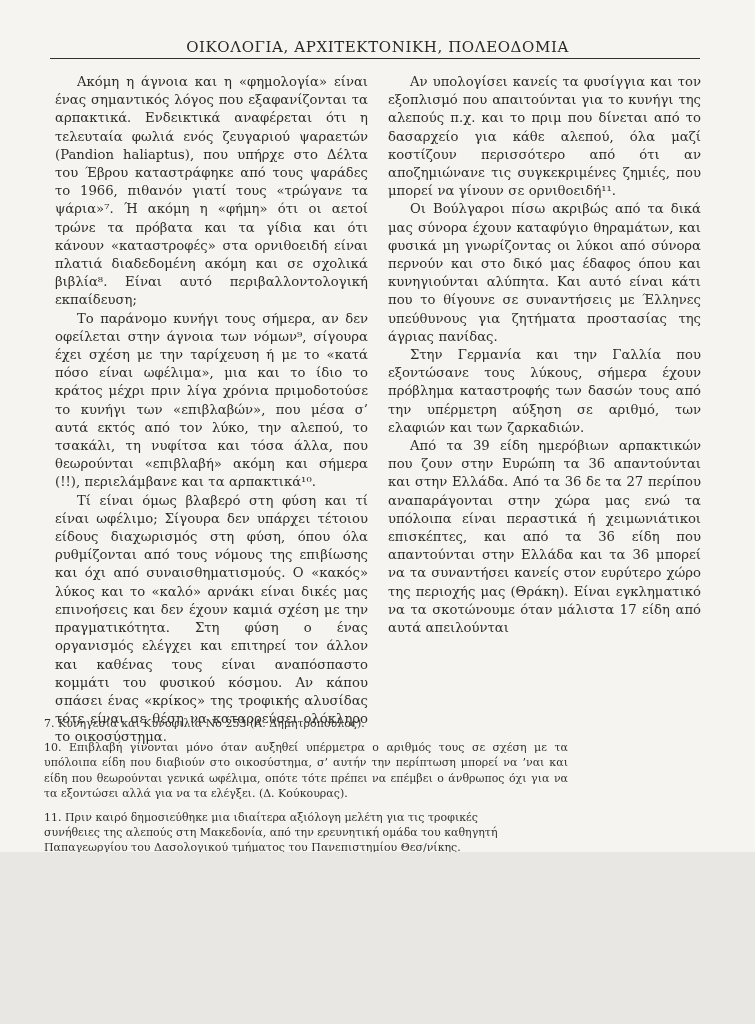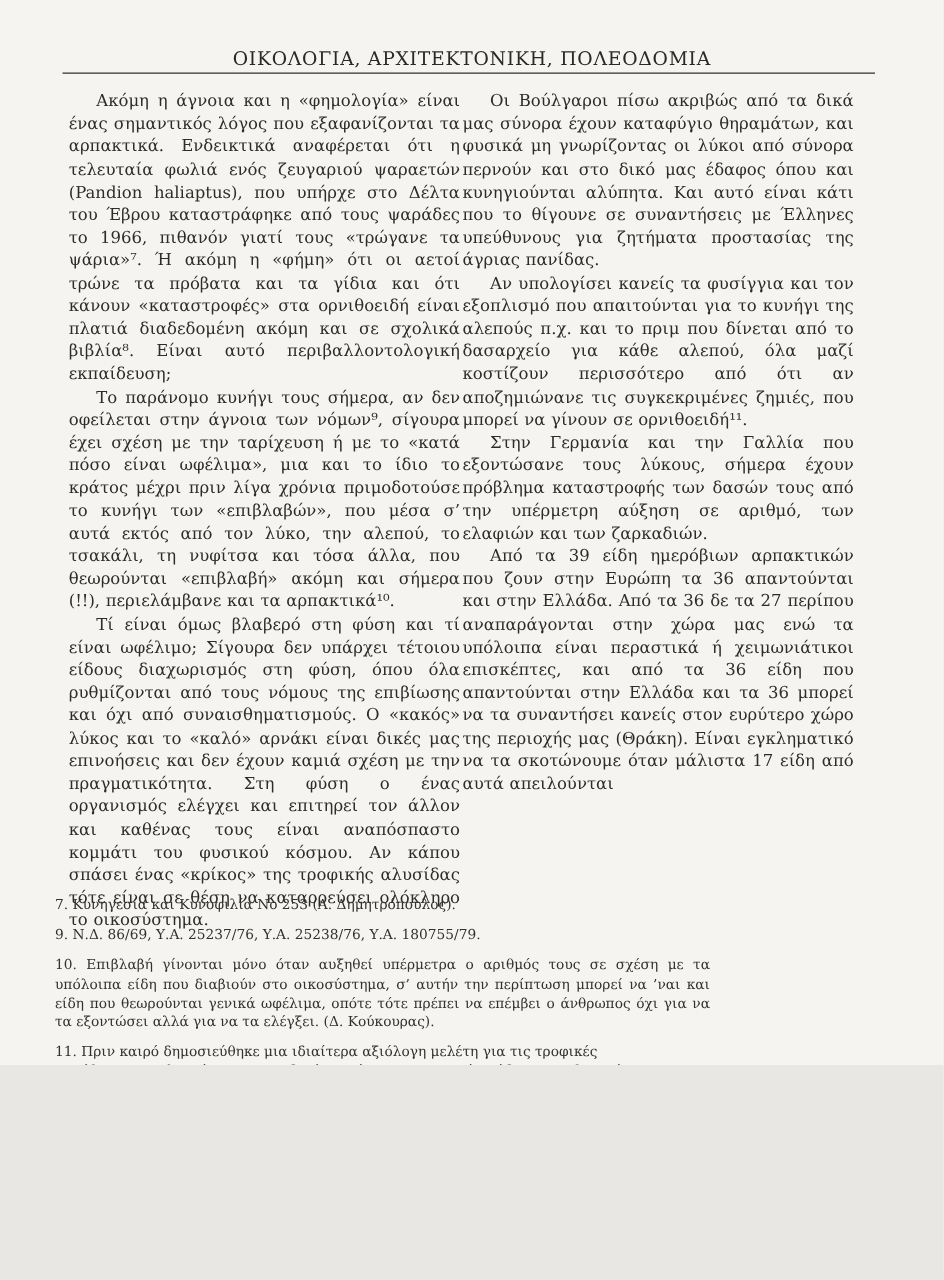--- a/index.html
+++ b/index.html
@@ -33,21 +33,21 @@
     left: 50px;
     width: 650px;
     border-top: 1.6px solid #33312d;
   }
   .columns {
     position: absolute;
     top: 73px;
     left: 55px;
     width: 646px;
     display: flex;
-    gap: 2px;
+    gap: 20px;
   }
   .col {
     width: 313px;
     flex: 0 0 313px;
   }
   .body-para {
     margin: 0;
     font-size: 13.2px;
     line-height: 18.2px;
     text-align: justify;
@@ -95,38 +95,37 @@
 
         <p class="body-para">Ακόμη η άγνοια και η «φημολογία» είναι ένας σημαντικός λόγος που εξαφανίζονται τα αρπακτικά. Ενδεικτικά αναφέρεται ότι η τελευταία φωλιά ενός ζευγαριού ψαραετών (Pandion haliaptus), που υπήρχε στο Δέλτα του Έβρου καταστράφηκε από τους ψαράδες το 1966, πιθανόν γιατί τους «τρώγανε τα ψάρια»⁷. Ή ακόμη η «φήμη» ότι οι αετοί τρώνε τα πρόβατα και τα γίδια και ότι κάνουν «καταστροφές» στα ορνιθοειδή είναι πλατιά διαδεδομένη ακόμη και σε σχολικά βιβλία⁸. Είναι αυτό περιβαλλοντολογική εκπαίδευση;</p>
 
         <p class="body-para">Το παράνομο κυνήγι τους σήμερα, αν δεν οφείλεται στην άγνοια των νόμων⁹, σίγουρα έχει σχέση με την ταρίχευση ή με το «κατά πόσο είναι ωφέλιμα», μια και το ίδιο το κράτος μέχρι πριν λίγα χρόνια πριμοδοτούσε το κυνήγι των «επιβλαβών», που μέσα σ’ αυτά εκτός από τον λύκο, την αλεπού, το τσακάλι, τη νυφίτσα και τόσα άλλα, που θεωρούνται «επιβλαβή» ακόμη και σήμερα (!!), περιελάμβανε και τα αρπακτικά¹⁰.</p>
 
         <p class="body-para">Τί είναι όμως βλαβερό στη φύση και τί είναι ωφέλιμο; Σίγουρα δεν υπάρχει τέτοιου είδους διαχωρισμός στη φύση, όπου όλα ρυθμίζονται από τους νόμους της επιβίωσης και όχι από συναισθηματισμούς. Ο «κακός» λύκος και το «καλό» αρνάκι είναι δικές μας επινοήσεις και δεν έχουν καμιά σχέση με την πραγματικότητα. Στη φύση ο ένας οργανισμός ελέγχει και επιτηρεί τον άλλον και καθένας τους είναι αναπόσπαστο κομμάτι του φυσικού κόσμου. Αν κάπου σπάσει ένας «κρίκος» της τροφικής αλυσίδας τότε είναι σε θέση να καταρρεύσει ολόκληρο το οικοσύστημα.</p>
       </div>
 
     <div class="col">
 
+        <p class="body-para">Αν υπολογίσει κανείς τα φυσίγγια και τον εξοπλισμό που απαιτούνται για το κυνήγι της αλεπούς π.χ. και το πριμ που δίνεται από το δασαρχείο για κάθε αλεπού, όλα μαζί κοστίζουν περισσότερο από ότι αν αποζημιώνανε τις συγκεκριμένες ζημιές, που μπορεί να γίνουν σε ορνιθοειδή¹¹.</p>
+
         <p class="body-para">Οι Βούλγαροι πίσω ακριβώς από τα δικά μας σύνορα έχουν καταφύγιο θηραμάτων, και φυσικά μη γνωρίζοντας οι λύκοι από σύνορα περνούν και στο δικό μας έδαφος όπου και κυνηγιούνται αλύπητα. Και αυτό είναι κάτι που το θίγουνε σε συναντήσεις με Έλληνες υπεύθυνους για ζητήματα προστασίας της άγριας πανίδας.</p>
-
-        <p class="body-para">Αν υπολογίσει κανείς τα φυσίγγια και τον εξοπλισμό που απαιτούνται για το κυνήγι της αλεπούς π.χ. και το πριμ που δίνεται από το δασαρχείο για κάθε αλεπού, όλα μαζί κοστίζουν περισσότερο από ότι αν αποζημιώνανε τις συγκεκριμένες ζημιές, που μπορεί να γίνουν σε ορνιθοειδή¹¹.</p>
 
         <p class="body-para">Στην Γερμανία και την Γαλλία που εξοντώσανε τους λύκους, σήμερα έχουν πρόβλημα καταστροφής των δασών τους από την υπέρμετρη αύξηση σε αριθμό, των ελαφιών και των ζαρκαδιών.</p>
 
 
         <p class="body-para">Από τα 39 είδη ημερόβιων αρπακτικών που ζουν στην Ευρώπη τα 36 απαντούνται και στην Ελλάδα. Από τα 36 δε τα 27 περίπου αναπαράγονται στην χώρα μας ενώ τα υπόλοιπα είναι περαστικά ή χειμωνιάτικοι επισκέπτες, και από τα 36 είδη που απαντούνται στην Ελλάδα και τα 36 μπορεί να τα συναντήσει κανείς στον ευρύτερο χώρο της περιοχής μας (Θράκη). Είναι εγκληματικό να τα σκοτώνουμε όταν μάλιστα 17 είδη από αυτά απειλούνται</p>
       </div>
 
   </div>
 
   <div class="footnotes">
 
       <p class="footnote">7. Κυνηγεσία και Κυνοφιλία Νο 253 (Α. Δημητρόπουλος).</p>
 
 
-      <p class="footnote">9. Ν.Δ. 86/69, Υ.Α. 25237/76, Υ.Α. 25238/76, Υ.Α. 180755/79.</p>
 
       <p class="footnote">10. Επιβλαβή γίνονται μόνο όταν αυξηθεί υπέρμετρα ο αριθμός τους σε σχέση με τα υπόλοιπα είδη που διαβιούν στο οικοσύστημα, σ’ αυτήν την περίπτωση μπορεί να ’ναι και είδη που θεωρούνται γενικά ωφέλιμα, οπότε τότε πρέπει να επέμβει ο άνθρωπος όχι για να τα εξοντώσει αλλά για να τα ελέγξει. (Δ. Κούκουρας).</p>
 
       <p class="footnote">11. Πριν καιρό δημοσιεύθηκε μια ιδιαίτερα αξιόλογη μελέτη για τις τροφικές
 συνήθειες της αλεπούς στη Μακεδονία, από την ερευνητική ομάδα του καθηγητή
 Παπαγεωργίου του Δασολογικού τμήματος του Πανεπιστημίου Θεσ/νίκης.
 Διαβάζοντάς την διαπιστώνει κανείς ότι από τα 60 στομάχια αλεπούδων, που
 αναλύθηκαν, βρέθηκε ότι μόνο 6 περιείχαν ορνιθοειδή. Διαπιστώθηκε ότι το
 βασικό είδος διατροφής ήταν διάφορα είδη ποντικών. Ακόμη υπήρχαν έντομα
 (κύρια ακρίδες), σκουλίκια και φρούτα όπως σύκα και αχλάδια. (ΟΙΚΟ-ΛΟΓΙΚΑ Ν.

